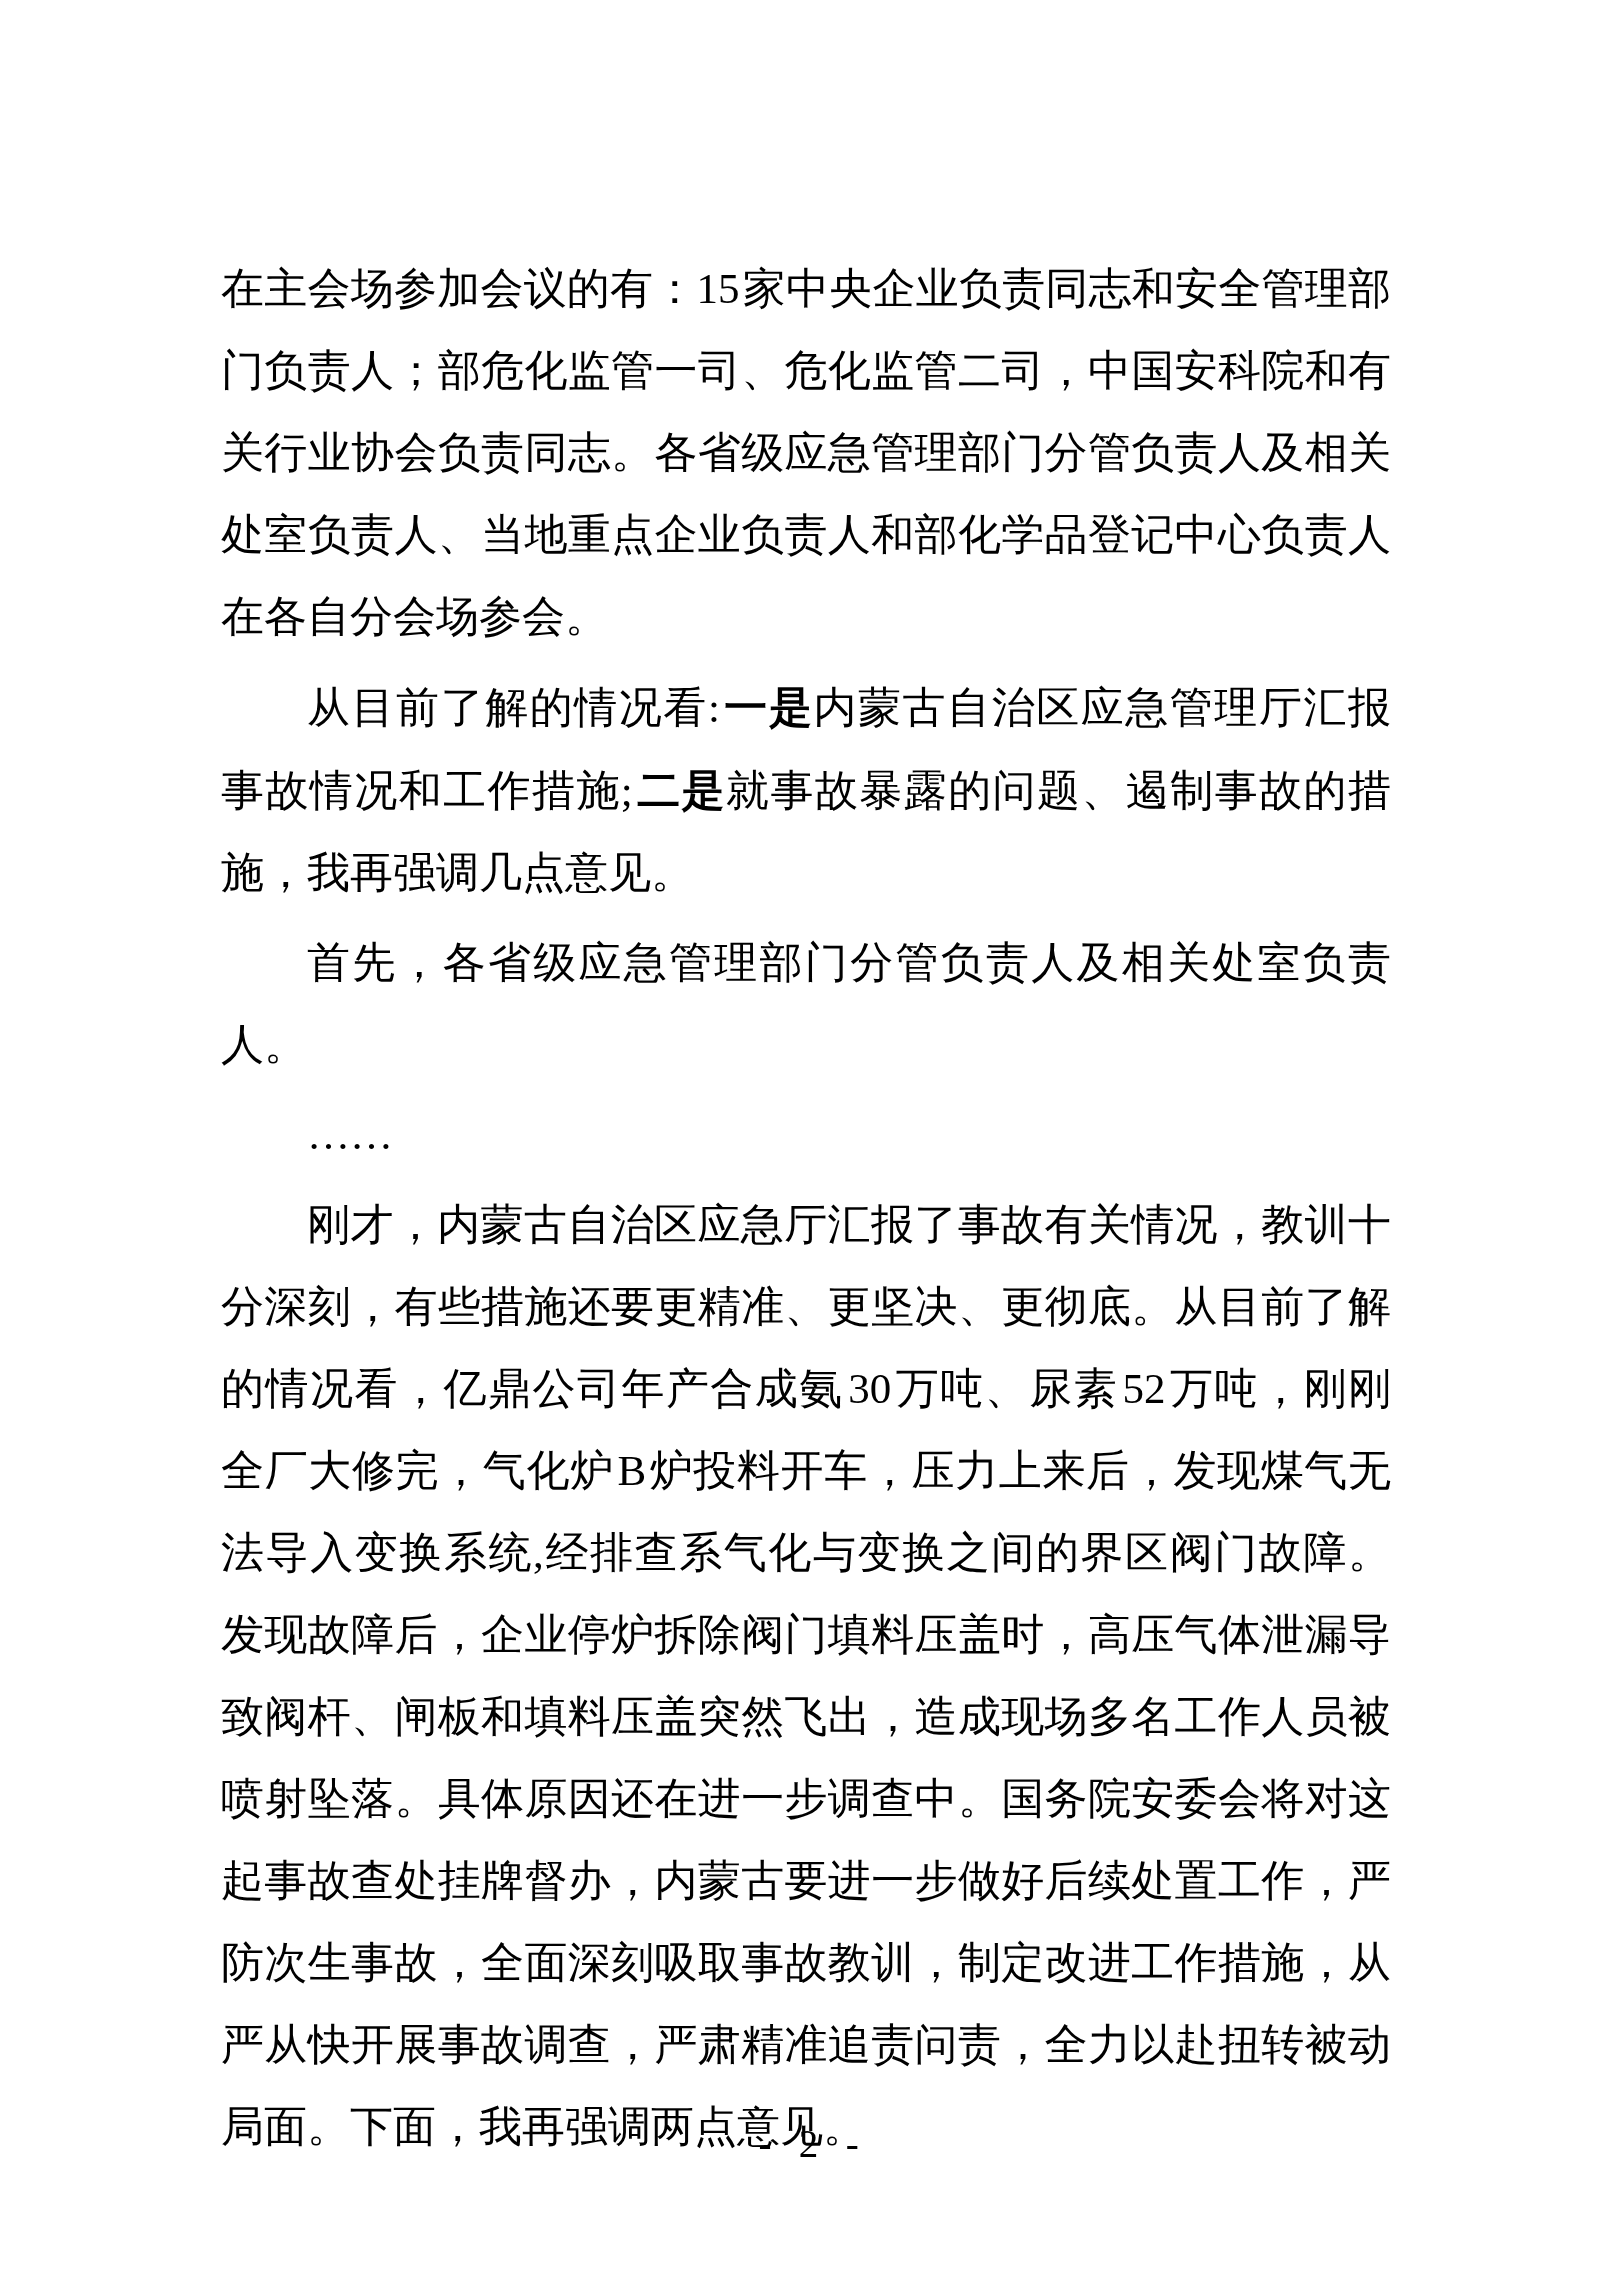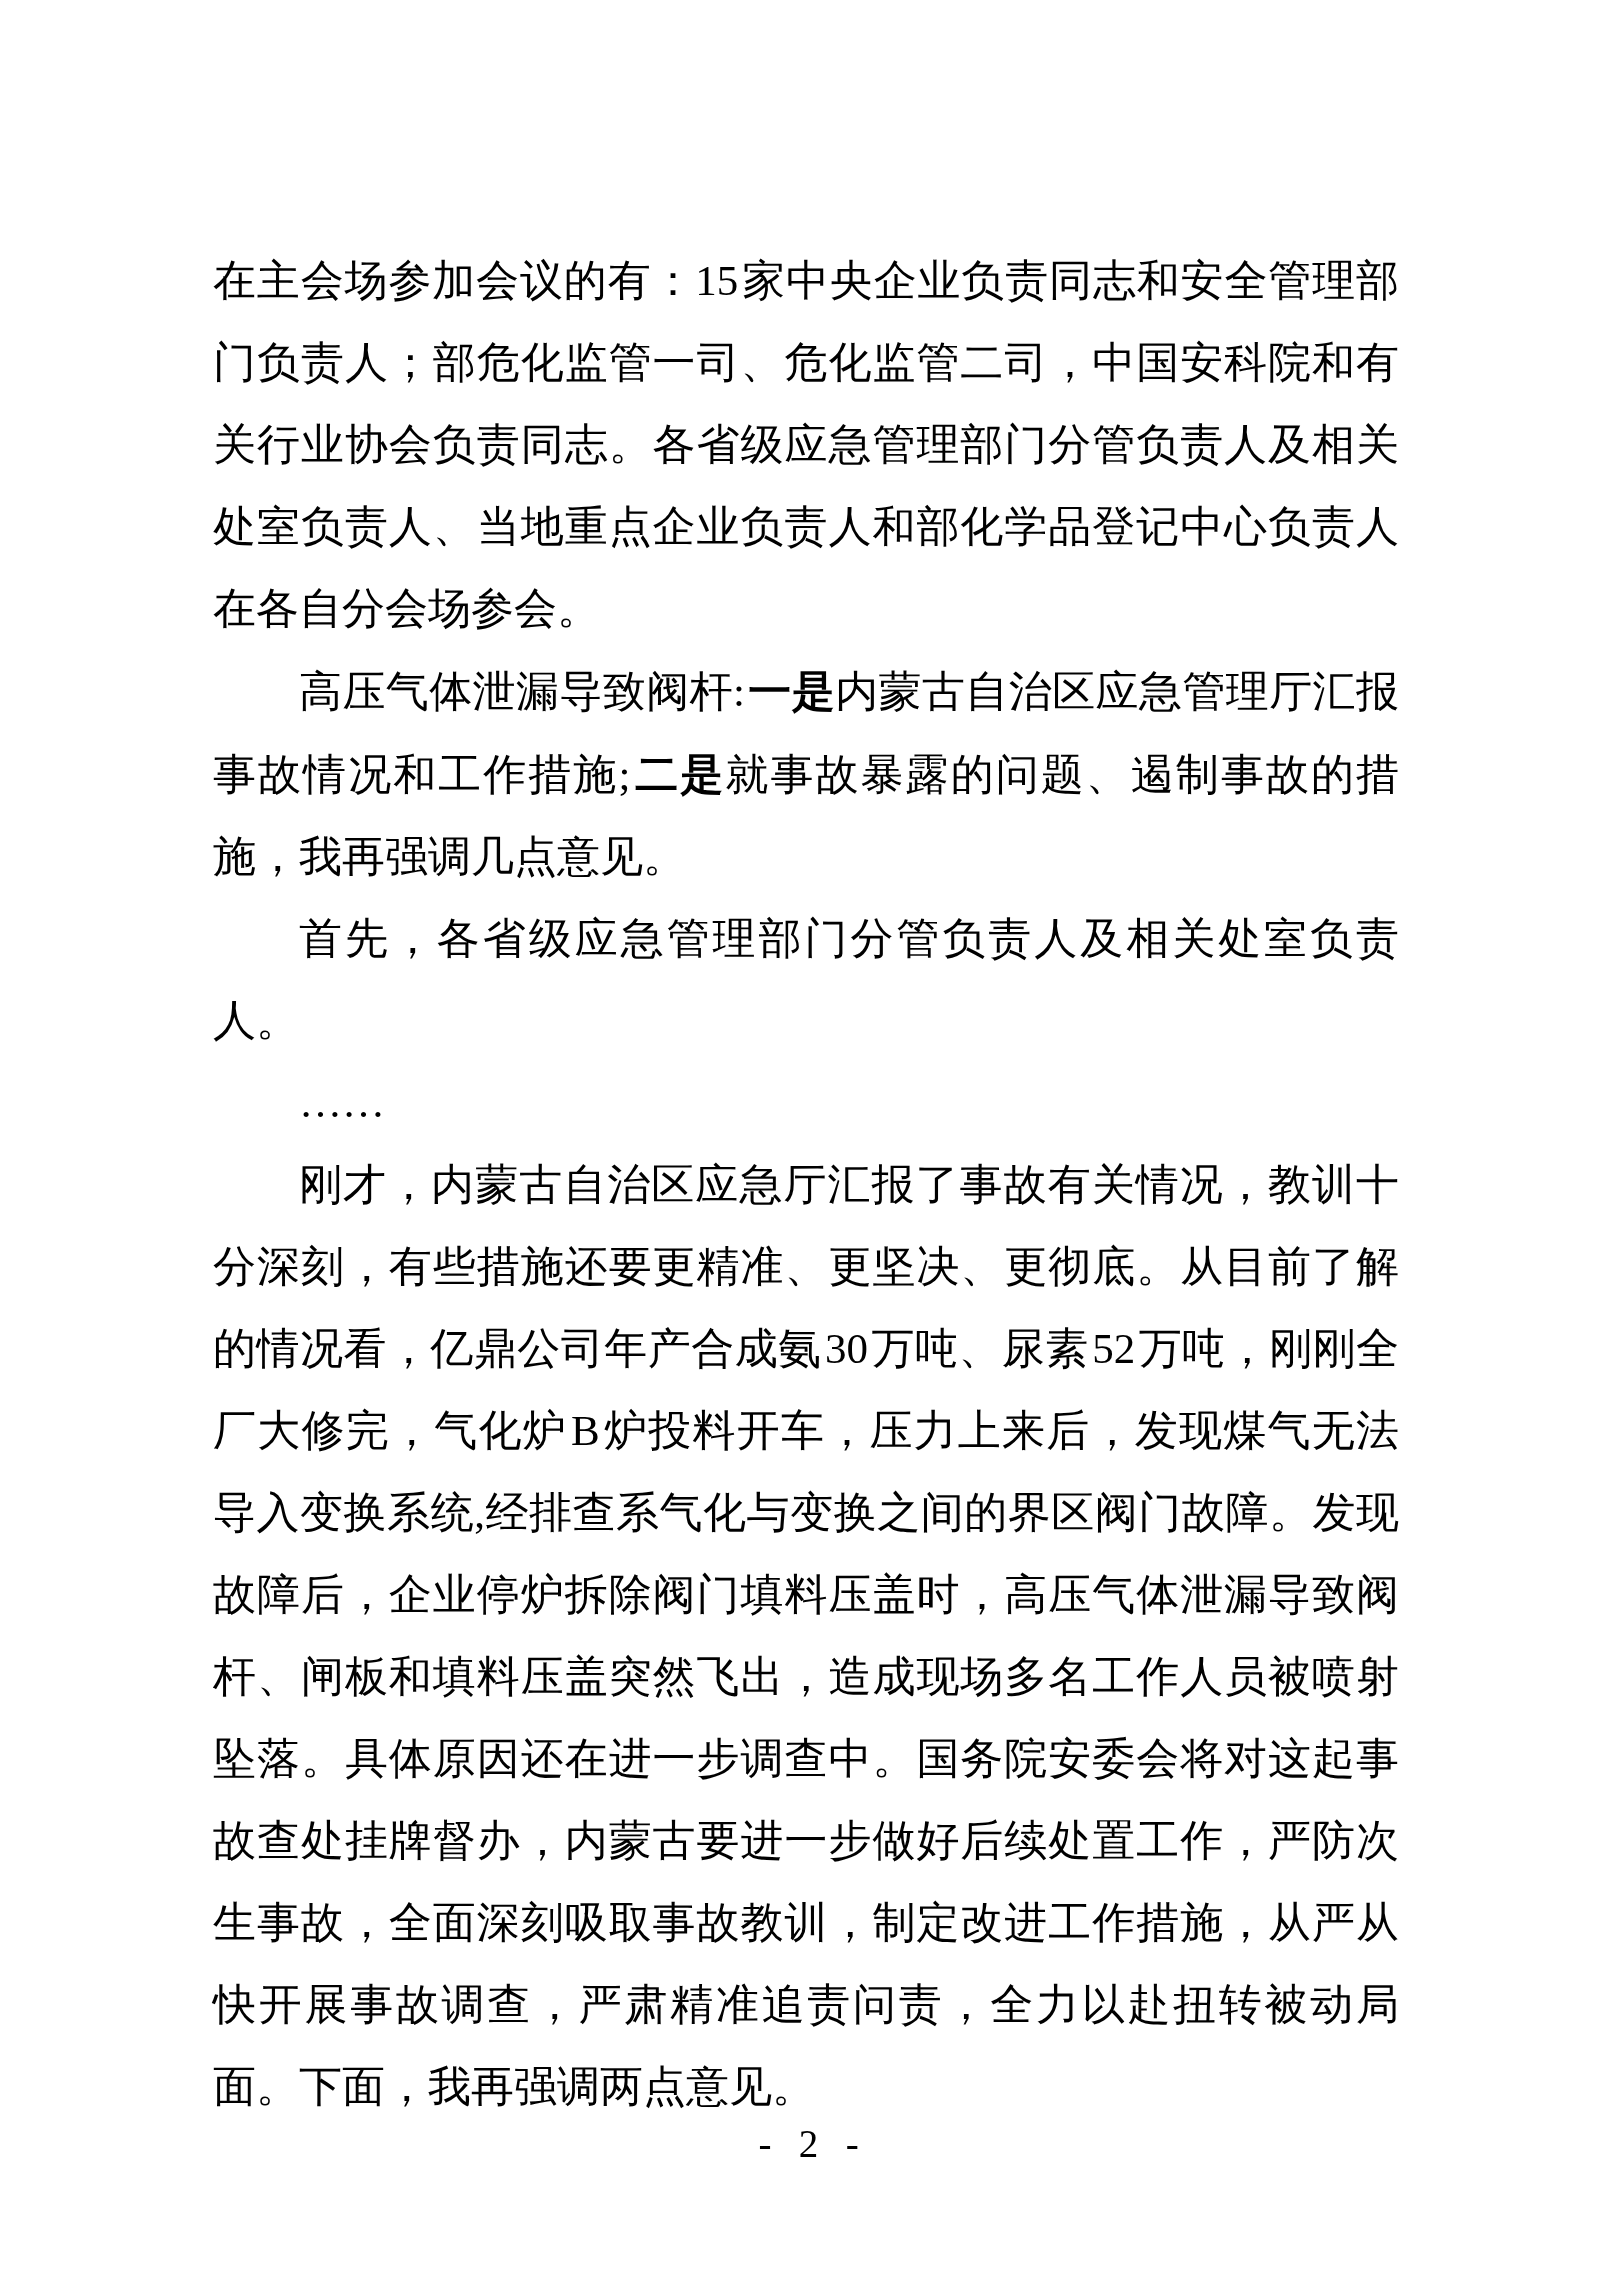--- a/index.html
+++ b/index.html
@@ -22,21 +22,21 @@
     top: 240px;
     width: 1186px;
     font-size: 43px;
     line-height: 82px;
     text-align: justify;
     text-justify: inter-character;
     word-spacing: -7.8px; 
     letter-spacing: 0;
   }
   .para {
-    margin: 0;
+    margin: 8px;
     padding: 0;
     text-indent: 2em;
   }
   .para.no-indent {
     text-indent: 0;
   }
   .hei-bold {
     font-family: Liberation Sans, sans-serif;
     font-weight: 700;
   }
@@ -53,21 +53,21 @@
     font-family: "Liberation Serif", serif;
   }
 </style>
 </head>
 <body>
 
 <div class="page">
   <div class="body-text">
     <p class="para no-indent">在主会场参加会议的有：15 家中央企业负责同志和安全管理部门负责人；部危化监管一司、危化监管二司，中国安科院和有关行业协会负责同志。各省级应急管理部门分管负责人及相关处室负责人、当地重点企业负责人和部化学品登记中心负责人在各自分会场参会。</p>
     <p class="para">
-      <span>高压气体泄漏导致阀杆: </span><span class="hei-bold">一是</span><span>内蒙古自治区应急管理厅汇报事故情况和工作措施; </span><span class="hei-bold">二是</span><span>就事故暴露的问题、遏制事故的措施，我再强调几点意见。</span>
+      <span>从目前了解的情况看: </span><span class="hei-bold">一是</span><span>内蒙古自治区应急管理厅汇报事故情况和工作措施; </span><span class="hei-bold">二是</span><span>就事故暴露的问题、遏制事故的措施，我再强调几点意见。</span>
     </p>
     <p class="para">首先，各省级应急管理部门分管负责人及相关处室负责人。</p>
     <p class="para">……</p>
     <p class="para">刚才，内蒙古自治区应急厅汇报了事故有关情况，教训十分深刻，有些措施还要更精准、更坚决、更彻底。从目前了解的情况看，亿鼎公司年产合成氨 30 万吨、尿素 52 万吨，刚刚全厂大修完，气化炉 B 炉投料开车，压力上来后，发现煤气无法导入变换系统,经排查系气化与变换之间的界区阀门故障。发现故障后，企业停炉拆除阀门填料压盖时，高压气体泄漏导致阀杆、闸板和填料压盖突然飞出，造成现场多名工作人员被喷射坠落。具体原因还在进一步调查中。国务院安委会将对这起事故查处挂牌督办，内蒙古要进一步做好后续处置工作，严防次生事故，全面深刻吸取事故教训，制定改进工作措施，从严从快开展事故调查，严肃精准追责问责，全力以赴扭转被动局面。下面，我再强调两点意见。</p>
   </div>
 
   <div class="footer">- 2 -</div>
 </div>
 
 

